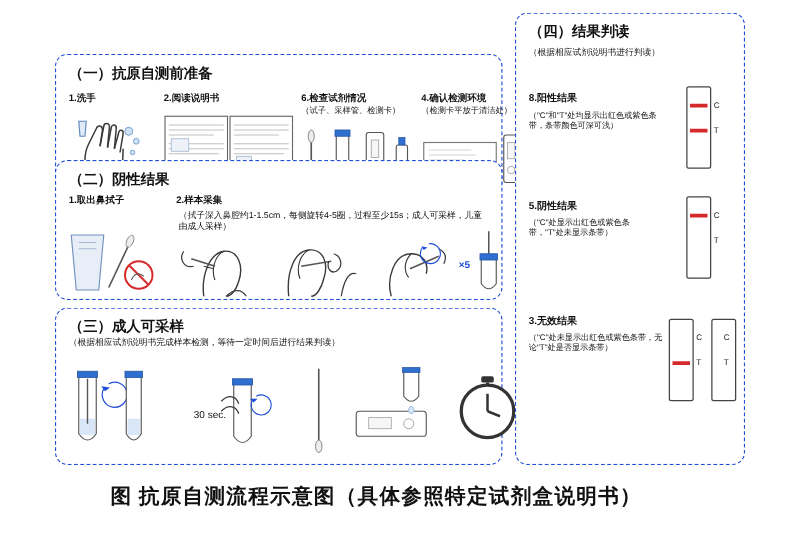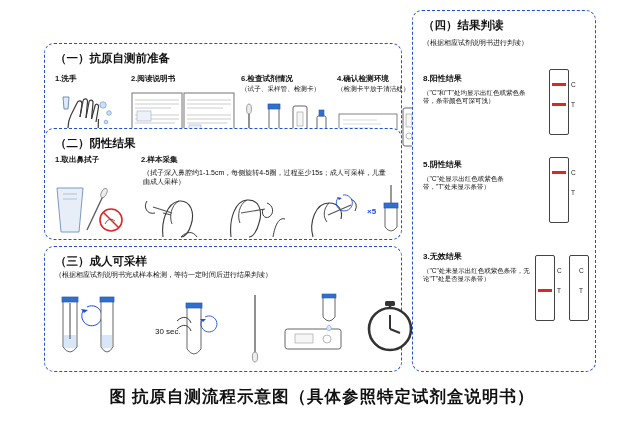--- a/index.html
+++ b/index.html
@@ -49,21 +49,20 @@
     position: absolute;
     left: 0;
     top: 386px;
     width: 602px;
     text-align: center;
     font-family: "Liberation Serif", serif;
     font-size: 16.5px;
     font-weight: bold;
     color: #111;
     letter-spacing: 1px;
-    padding-left: 21px;
   }
   
   #panel1 { left: 44px; top: 22px; width: 358px; height: 112px; margin-top: 21px; }
   #panel2 { left: 44px; top: 128px; width: 358px; height: 112px; }
   #panel3 { left: 44px; top: 246px; width: 358px; height: 126px; }
   #panel4 { left: 412px; top: 10px; width: 184px; height: 362px; padding-left: 29px; }
 
   .p-head { position: absolute; left: 10px; top: 7px; }
   .p-sub { position: absolute; left: 10px; top: 26px; }
 

